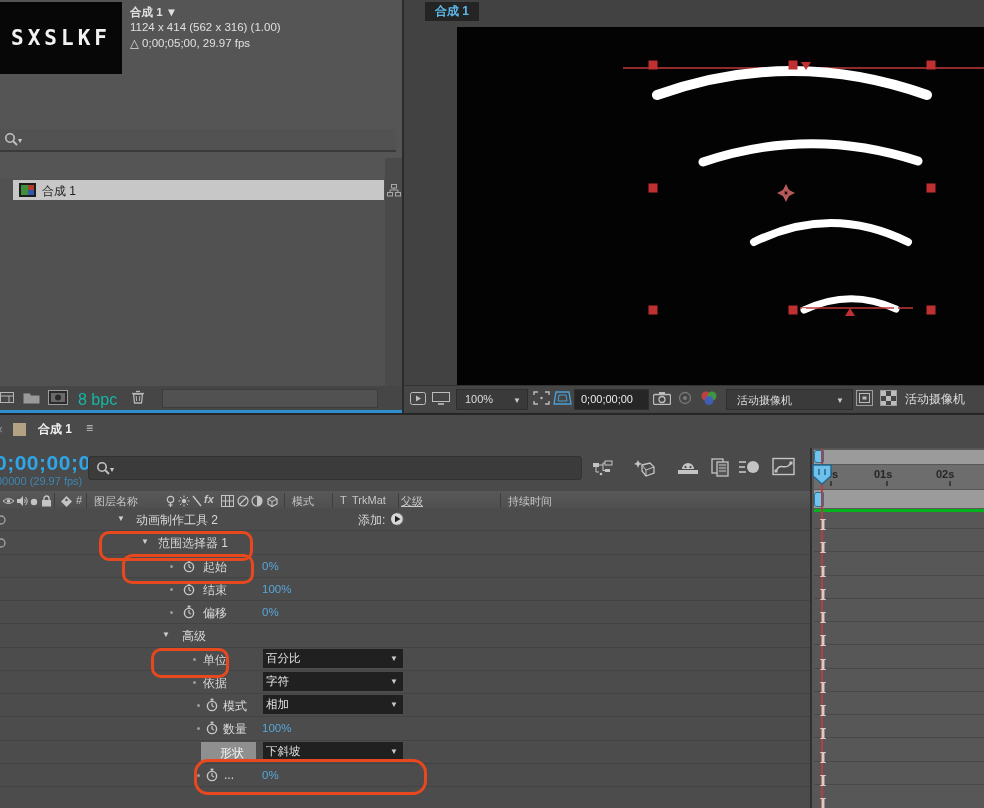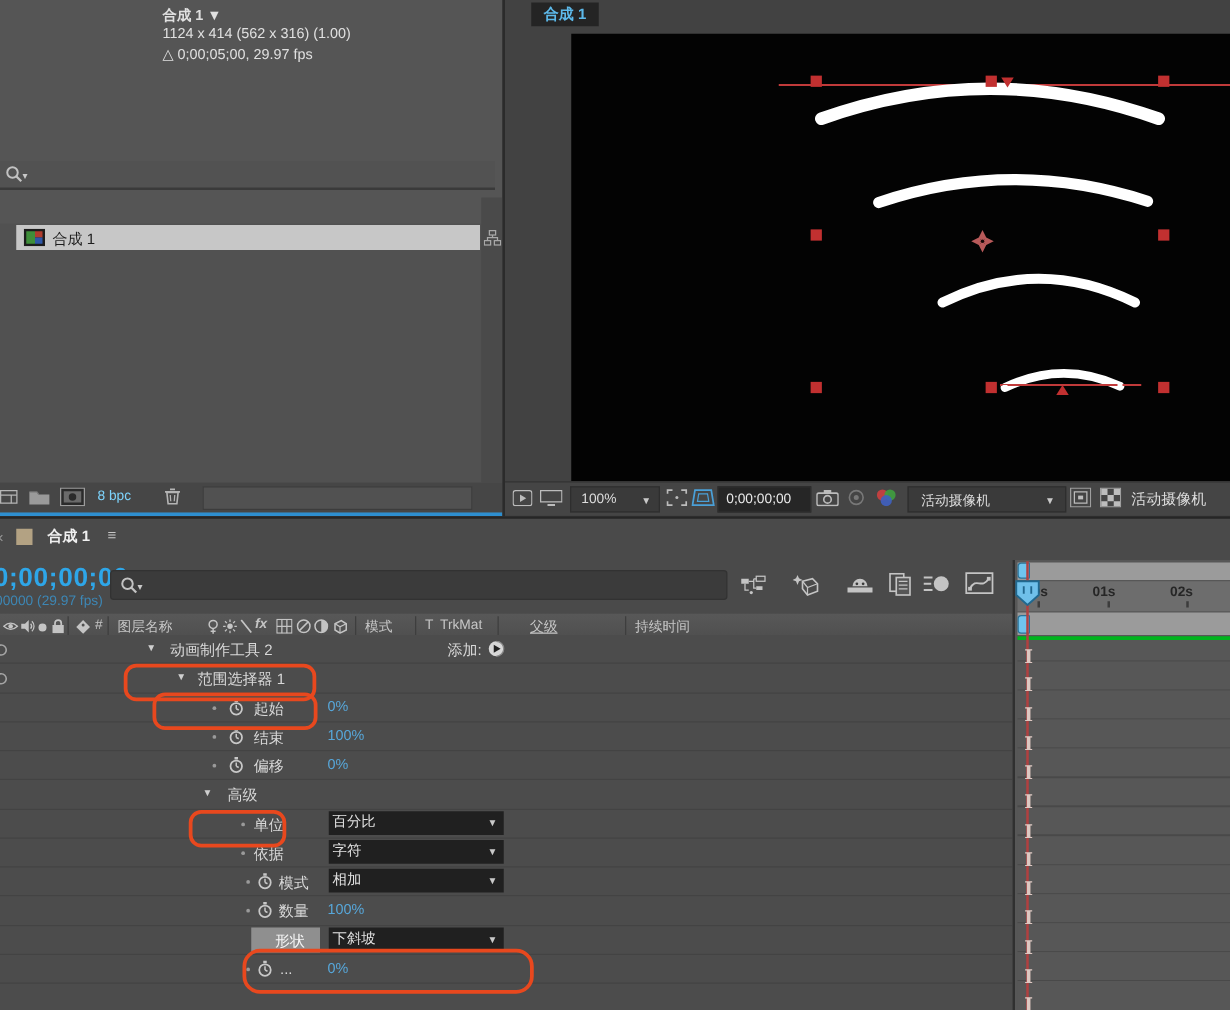--- a/index.html
+++ b/index.html
@@ -14,21 +14,21 @@
     color:#f2f2f2;font-family:"DejaVu Sans Mono","Liberation Mono",monospace;
     font-size:21px;font-weight:bold;letter-spacing:4px;line-height:72px;text-align:center;}
   .pinfo{left:130px;color:#e0e0e0;font-size:11.5px;white-space:nowrap;}
   #proj-search{left:0;top:129px;width:396px;height:21px;background:#525252;border-bottom:2px solid #3a3a3a;}
   #proj-header{left:0;top:158px;width:396px;height:20px;background:#5d5d5d;border-bottom:1px solid #404040;color:#cfcfcf;font-size:11px;}
   #proj-list{left:0;top:179px;width:385px;height:207px;background:#515151;}
   #proj-row-sel{left:13px;top:1px;width:371px;height:20px;background:#c7c7c7;color:#1e1e1e;}
   #proj-right-strip{left:385px;top:158px;width:17px;height:228px;background:#4a4a4a;}
   #proj-bottom{left:0;top:386px;width:402px;height:24px;background:#464646;}
   #proj-active-line{left:0;top:410px;width:402px;height:3px;background:#2e8fd0;}
-  .bpc{color:#7dd3fc;font-size:11px;}
+  .bpc{color:#14b8a6;font-size:16px;}
   
   #viewer{left:402px;top:0;width:582px;height:413px;background:#424242;border-left:2px solid #2b2b2b;}
   #viewer-tab{left:21px;top:2px;height:19px;padding:0 10px;background:#242424;color:#5db9ea;
      font-weight:bold;font-size:12px;line-height:19px;}
   #viewport{left:53px;top:27px;width:529px;height:358px;background:#030303;}
   #viewer-toolbar{left:0px;top:385px;width:582px;height:26px;background:#454545;border-top:1px solid #323232;}
   .well{background:#3a3a3a;border:1px solid #2e2e2e;color:#ddd;font-size:11px;}
   .tbtext{color:#ddd;font-size:12px;white-space:nowrap;}
   .arrow{color:#c9c9c9;font-size:8px;}
   
@@ -81,20 +81,21 @@
     <g id="sym-mag">
       <circle cx="6" cy="6" r="4.2" fill="none" stroke="#c2c2c2" stroke-width="1.6"></circle>
       <line x1="9" y1="9" x2="13" y2="13" stroke="#c2c2c2" stroke-width="1.8"></line>
     </g>
   </defs>
 </svg>
 
 <div id="app">
 
   <div id="project" class="abs">
+    <div id="proj-thumb" class="abs"><span>SXSLKF</span></div>
     <div class="pinfo abs" style="top:5px;font-weight:bold;">合成 1 ▼</div>
     <div class="pinfo abs" style="top:21px;">1124 x 414  (562 x 316) (1.00)</div>
     <div class="pinfo abs" style="top:36px;">△ 0;00;05;00, 29.97 fps</div>
 
     <div id="proj-search" class="abs">
       <span class="icon abs" style="left:4px;top:3px;">
         <svg width="14" height="14">
             <use href="#sym-mag"></use>
           </svg>
         </span>
@@ -445,21 +446,21 @@
             <polygon points="3,4 8,1.5 12,4 12,9 7,11.5 3,9" fill="none" stroke="#c4c4c4" stroke-width="1.2"></polygon>
             <path d="M3,4 l4,2.5 l5,-2.5 M7,6.5 v5" fill="none" stroke="#c4c4c4"></path>
           </svg>
         </span>
       <div class="hdrdiv" style="left:284px;"></div>
       <span class="abs" style="left:292px;top:3px;">模式</span>
       <div class="hdrdiv" style="left:332px;"></div>
       <span class="abs" style="left:340px;top:3px;">T</span>
       <span class="abs" style="left:352px;top:3px;">TrkMat</span>
       <div class="hdrdiv" style="left:398px;"></div>
-      <span class="abs" style="left:424px;top:3px;text-decoration:underline;">父级</span>
+      <span class="abs" style="left:401px;top:3px;text-decoration:underline;">父级</span>
       <div class="hdrdiv" style="left:500px;"></div>
       <span class="abs" style="left:508px;top:3px;">持续时间</span>
     </div>
 
     <div id="tl-rows" class="abs">
       <div class="trow">
         <span class="icon abs" style="left:-4px;top:7px;">
             <svg width="10" height="10">
               <circle cx="5" cy="5" r="4" fill="none" stroke="#a5a5a5" stroke-width="1.3"></circle>
             </svg>

